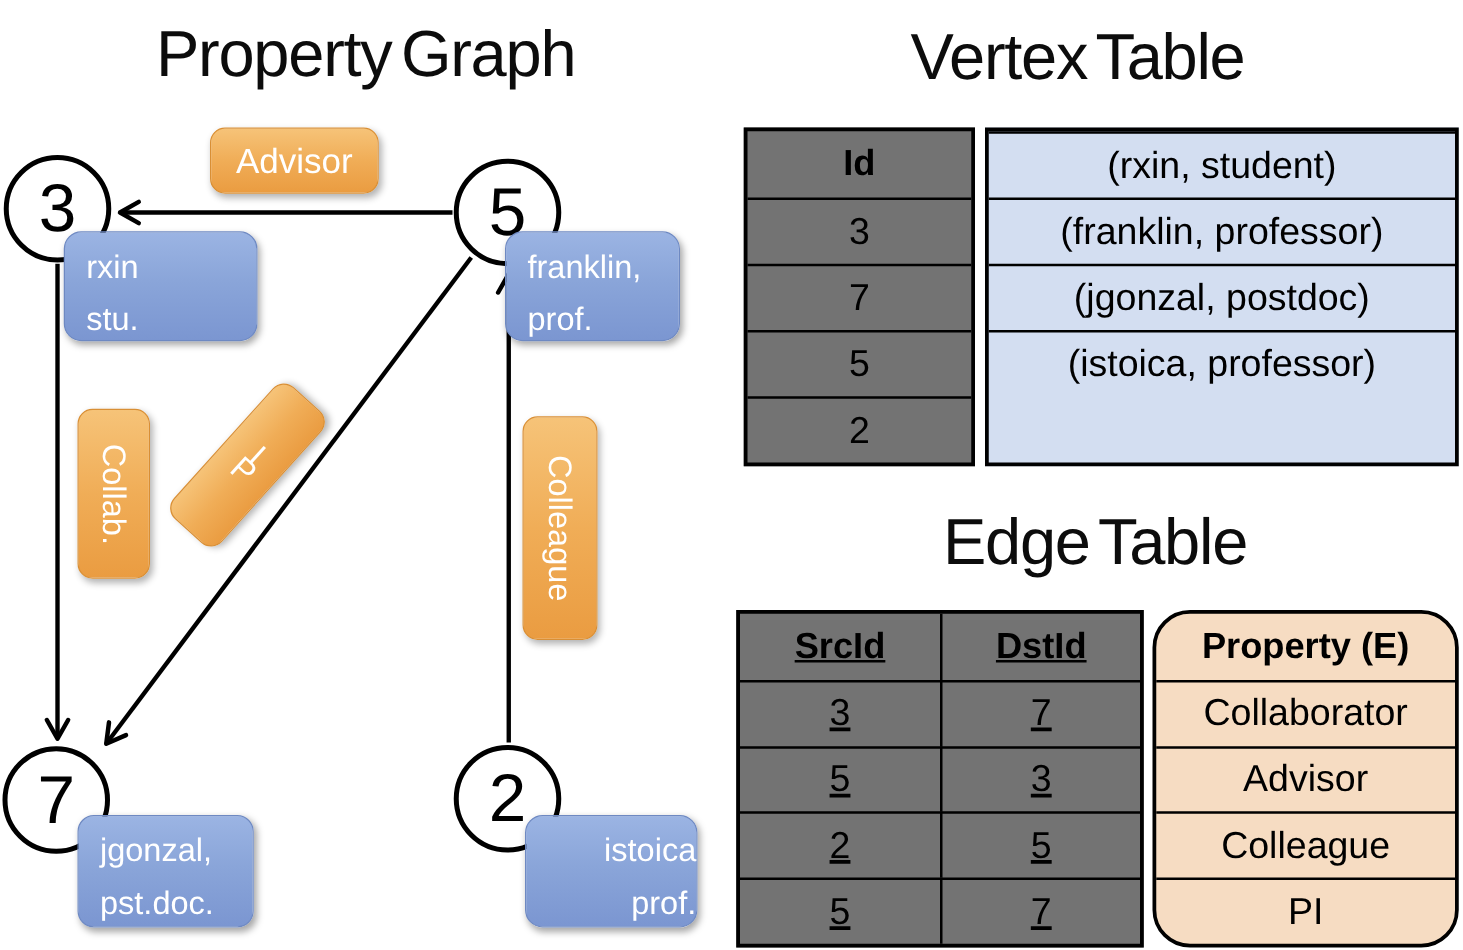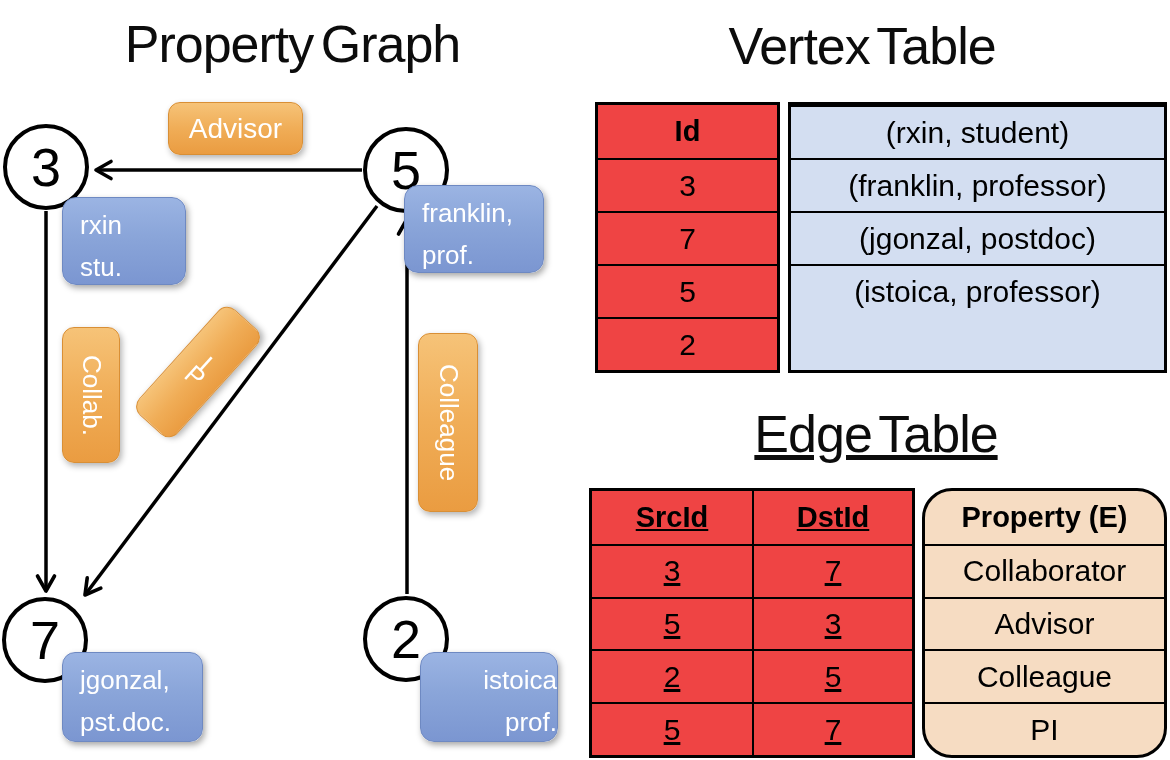--- a/index.html
+++ b/index.html
@@ -7,21 +7,21 @@
     position:relative;width:1170px;height:760px;background:#fff;overflow:hidden;
     font-family:"Liberation Sans",sans-serif;color:#000;
   }
   
   .title{
     position:absolute;text-align:center;font-size:52px;line-height:1;
     letter-spacing:-1px;word-spacing:-6px;color:#0c0c0c;white-space:nowrap;
   }
   #title-graph{left:0;top:18px;width:585px;}
   #title-vertex{left:662px;top:20px;width:400px;}
-  #title-edge{left:676px;top:408px;width:400px;text-decoration:underline;}
+  #title-edge{left:676px;top:408px;width:400px;}
 
   
   .node{
     position:absolute;width:86px;height:86px;box-sizing:border-box;
     border:4px solid #000;border-radius:50%;background:#fff;
     display:flex;align-items:center;justify-content:center;
     font-size:54px;z-index:3;
   }
   #node-3{left:3px;top:124px;}
   #node-5{left:363px;top:127px;}
@@ -29,21 +29,21 @@
   #node-2{left:363px;top:596px;}
 
   
   .vbox{
     position:absolute;box-sizing:border-box;z-index:4;
     background:linear-gradient(180deg,#9bb4e3 0%,#8aa5d9 45%,#7b96d1 100%);
     border:1px solid #6e89c2;border-radius:14px;
     box-shadow:2px 3px 6px rgba(0,0,0,0.35);
     color:#fff;font-size:26px;line-height:42px;padding:6px 0 0 17px;
   }
-  #vbox-rxin{left:62px;top:185px;width:124px;height:88px;margin-top:12px;}
+  #vbox-rxin{left:51px;top:185px;width:155px;height:88px;}
   #vbox-franklin{left:404px;top:185px;width:140px;height:88px;}
   #vbox-jgonzal{left:62px;top:652px;width:141px;height:90px;border-radius:13px;}
   #vbox-istoica{left:420px;top:652px;width:138px;height:90px;text-align:right;}
 
   
   .ebox{
     position:absolute;box-sizing:border-box;z-index:2;
     background:linear-gradient(180deg,#f6c378 0%,#f0ad57 50%,#ea9c41 100%);
     border:1px solid #d98f35;border-radius:12px;
     box-shadow:2px 3px 6px rgba(0,0,0,0.3);
@@ -54,21 +54,21 @@
   #ebox-collab{left:62px;top:327px;width:58px;height:136px;}
   #ebox-colleague{left:418px;top:333px;width:60px;height:179px;}
   #ebox-pi{left:127px;top:346px;width:142px;height:52px;transform:rotate(-48deg);font-size:26px;gap:4px;}
   #ebox-pi .g{display:inline-block;transform:rotate(90deg);}
 
   
   svg.arrows{position:absolute;left:0;top:0;z-index:1;}
 
   
   .tbox{
-    position:absolute;box-sizing:border-box;border:3px solid #000;background:#ef4444;
+    position:absolute;box-sizing:border-box;border:3px solid #000;background:#737373;
     display:grid;grid-template-rows:repeat(5,1fr);z-index:5;
   }
   .cell{
     display:flex;align-items:center;justify-content:center;
     font-size:30px;box-sizing:border-box;white-space:nowrap;
   }
   .cell.hd{font-weight:bold;font-size:29px;}
   .ct{border-top:2px solid #000;}
   .cl{border-left:2px solid #000;}
   #vt-id{left:595px;top:102px;width:185px;height:271px;}

